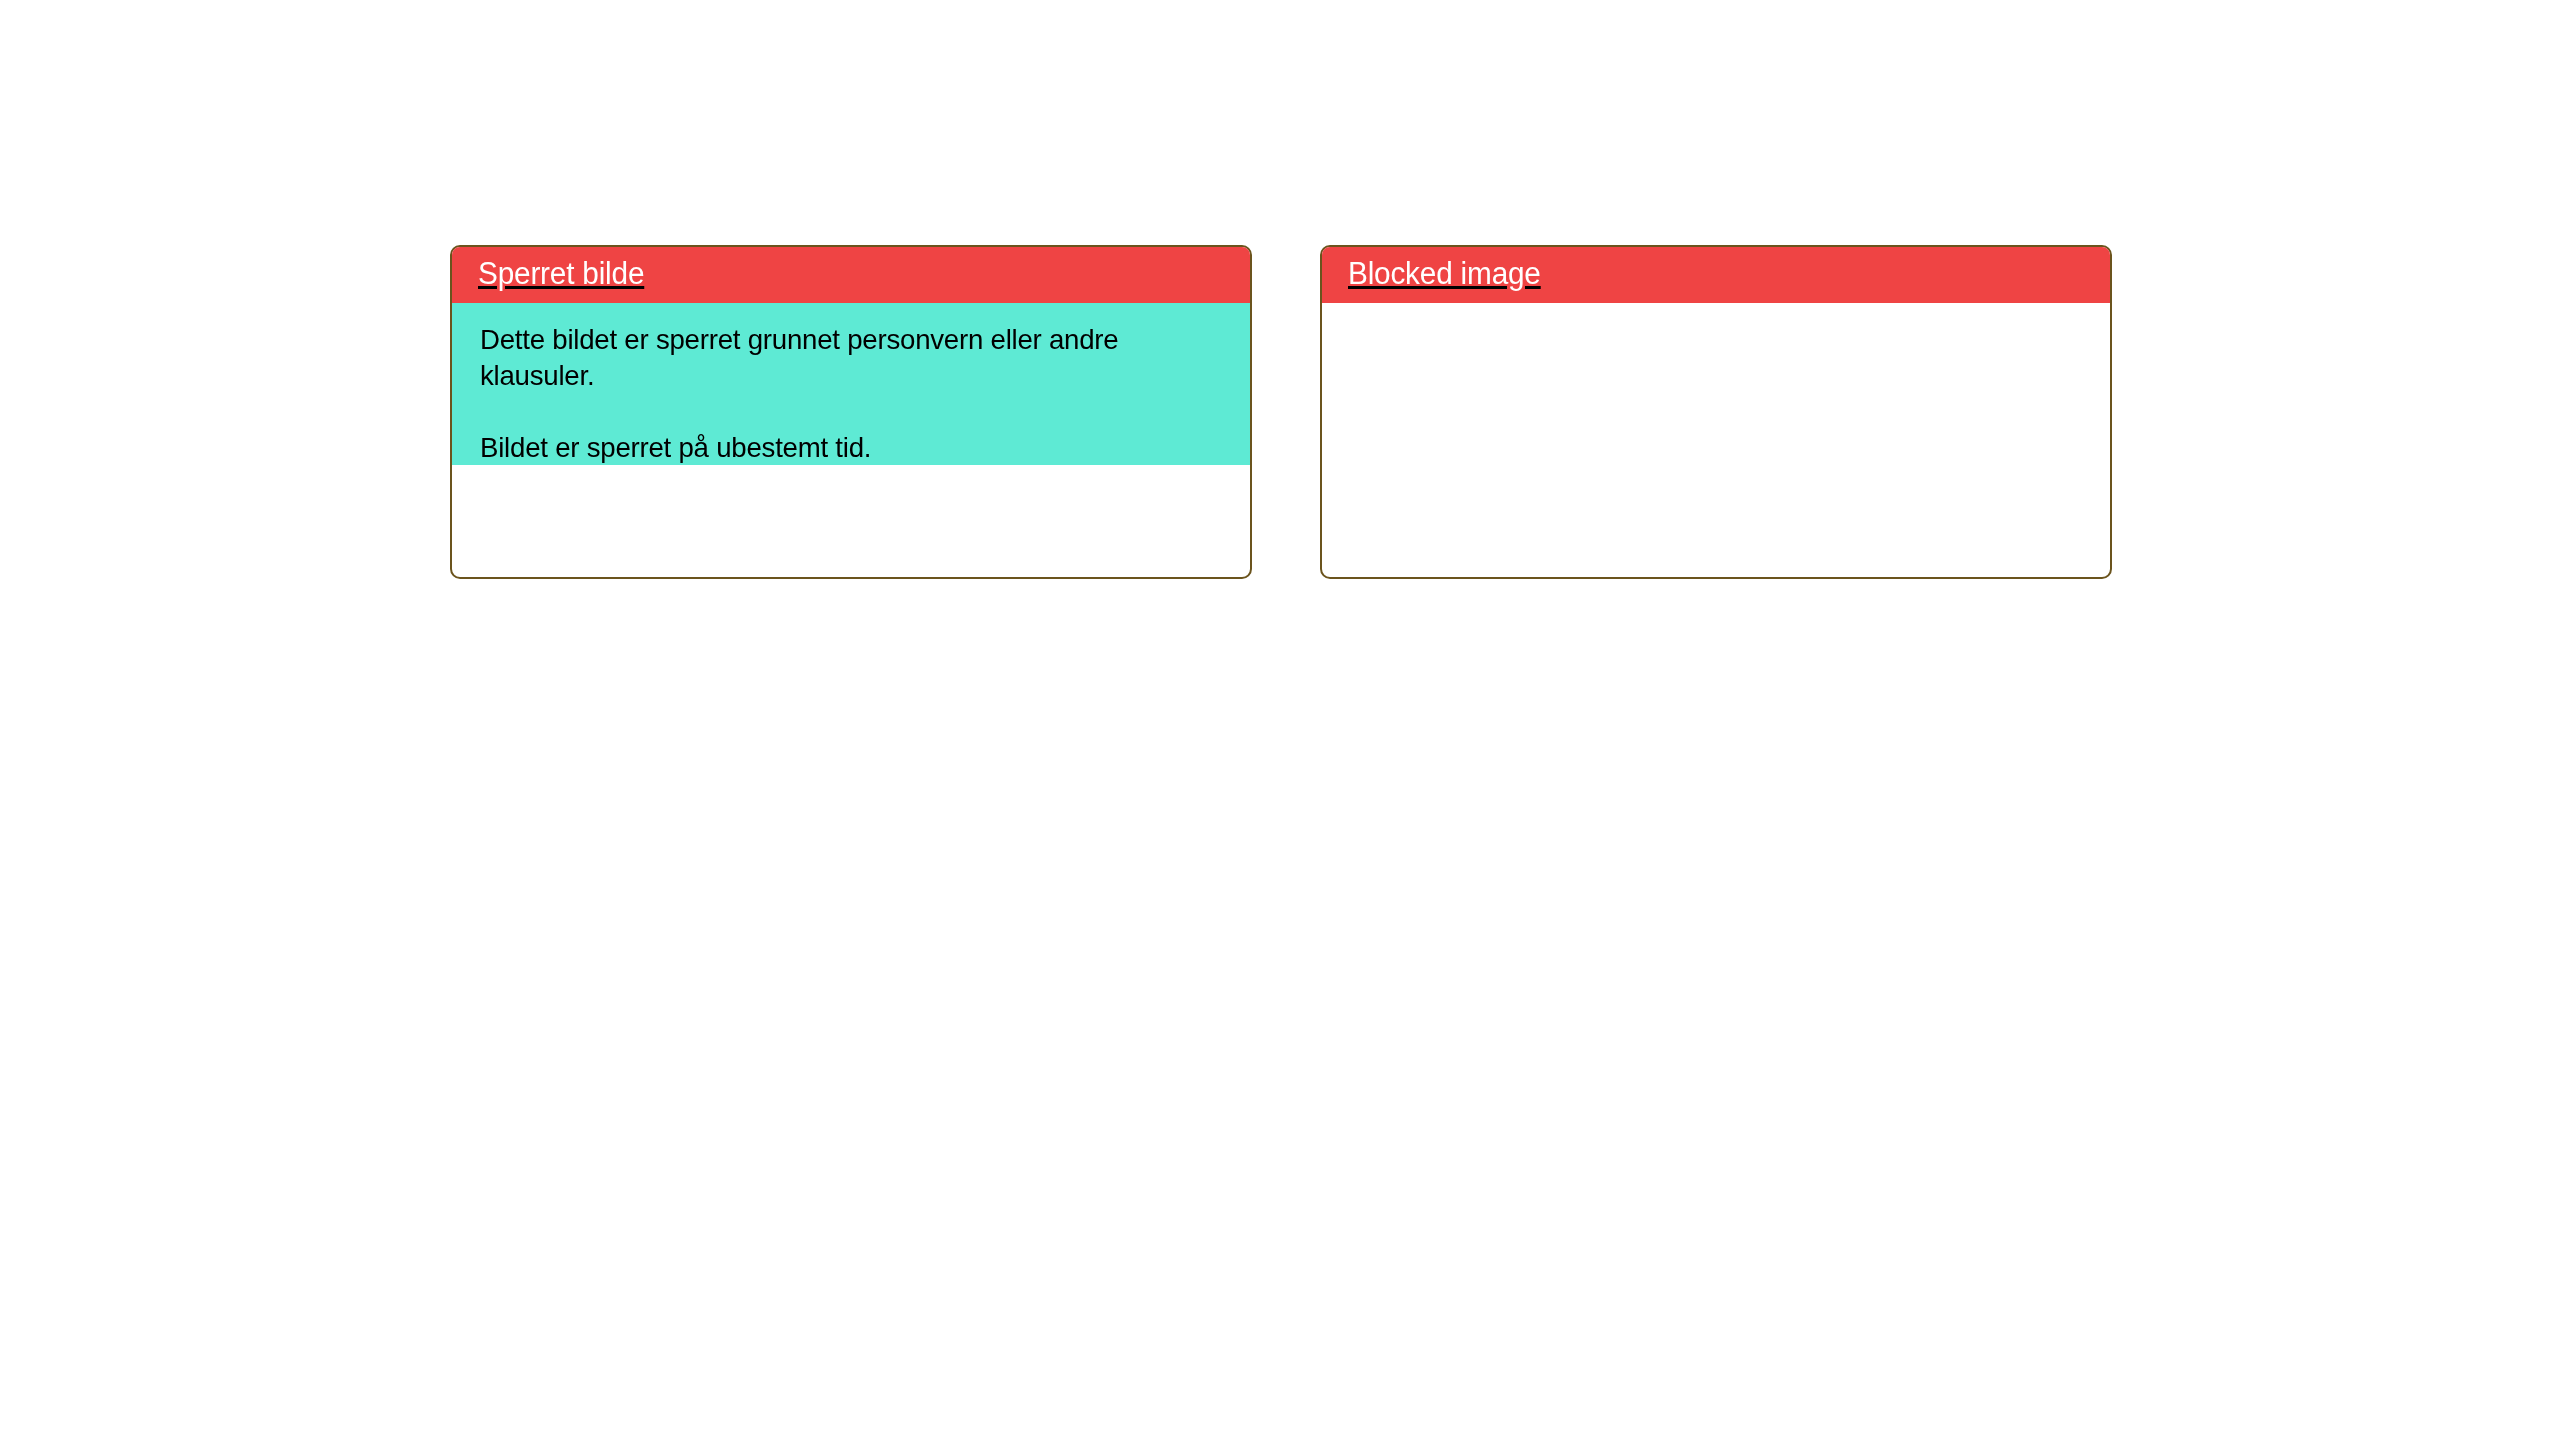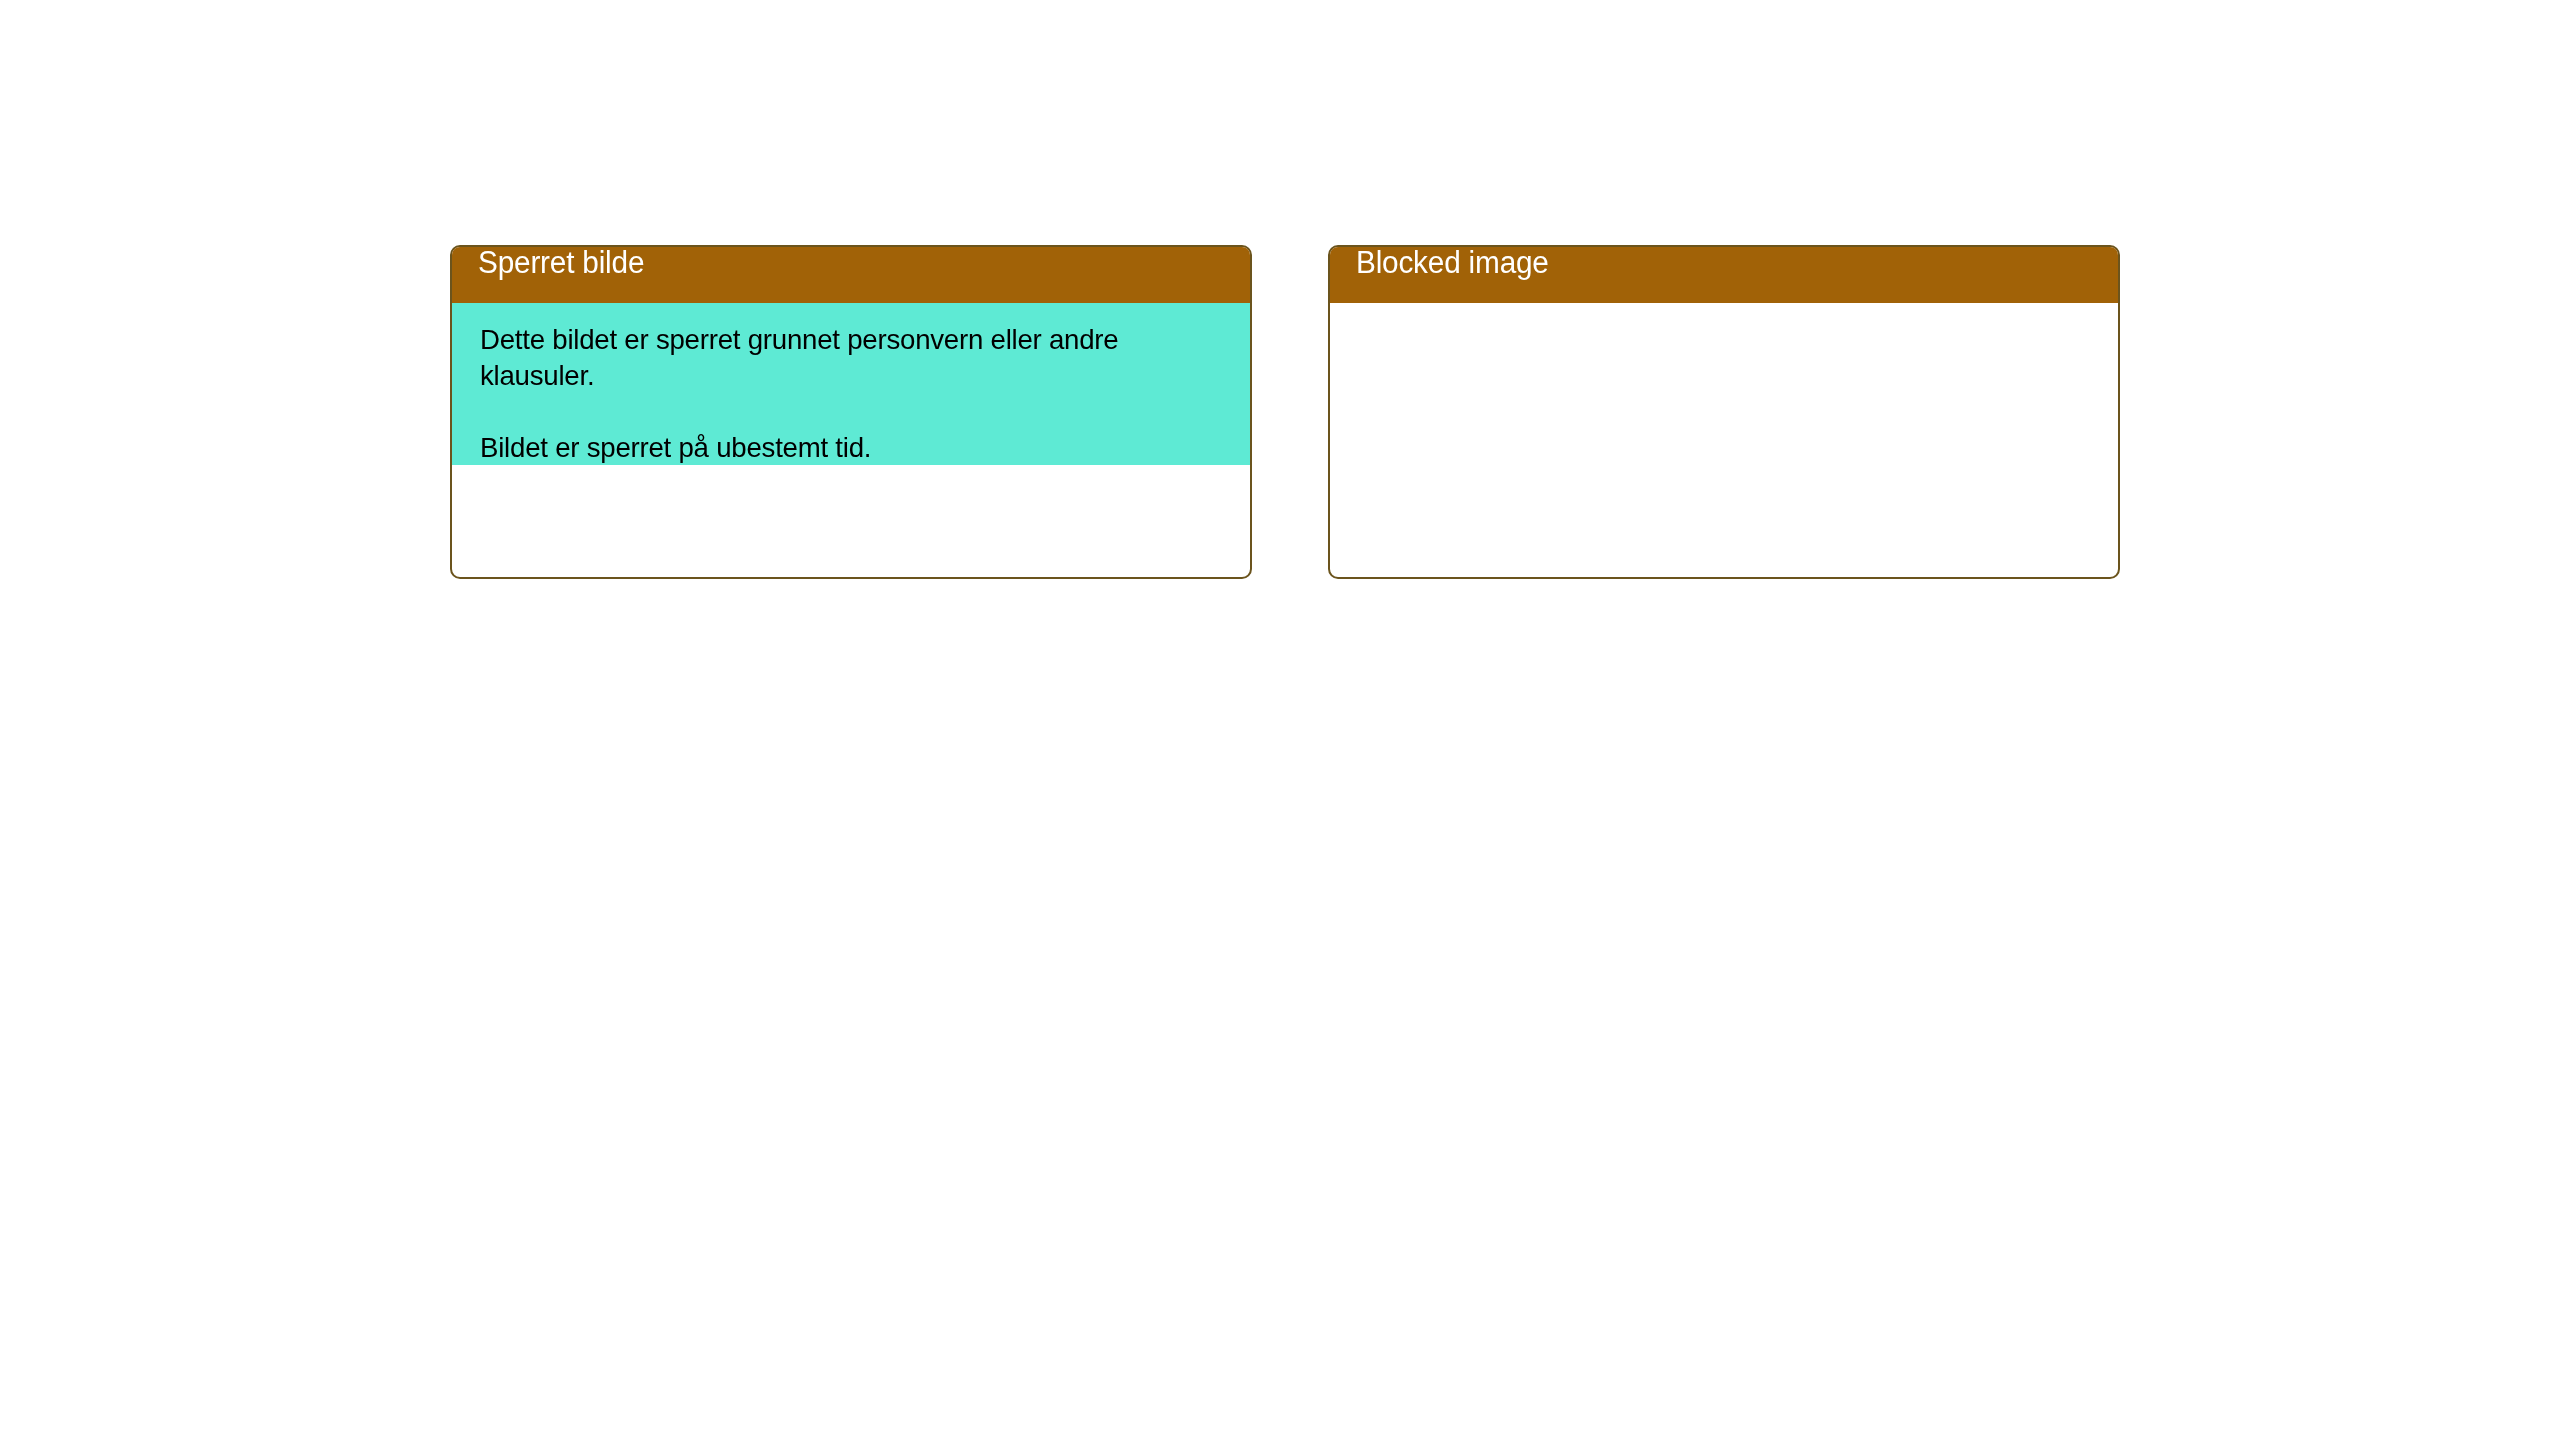--- a/index.html
+++ b/index.html
@@ -37,32 +37,33 @@
     top: 245px;
     width: 802px;
     height: 334px;
   }
 
   #card-blocked-en {
     left: 1320px;
     top: 245px;
     width: 792px;
     height: 334px;
-    margin-left: 8px;
   }
 
   .card-header {
     box-sizing: border-box;
     height: 58px;
-    background: #a16207;
+    background: #ef4444;
     margin: -2px -2px 0 -2px;
     border-top-left-radius: 9px;
     border-top-right-radius: 9px;
     display: flex;
+    align-items: center;
     padding: 0 0 0 28px;
+    text-decoration: underline;
   }
 
   .card-title {
     color: #ffffff;
     font-size: 31px;
     line-height: 36px;
     font-weight: 400;
     letter-spacing: -0.2px;
     white-space: nowrap;
     transform: scaleX(0.96);

